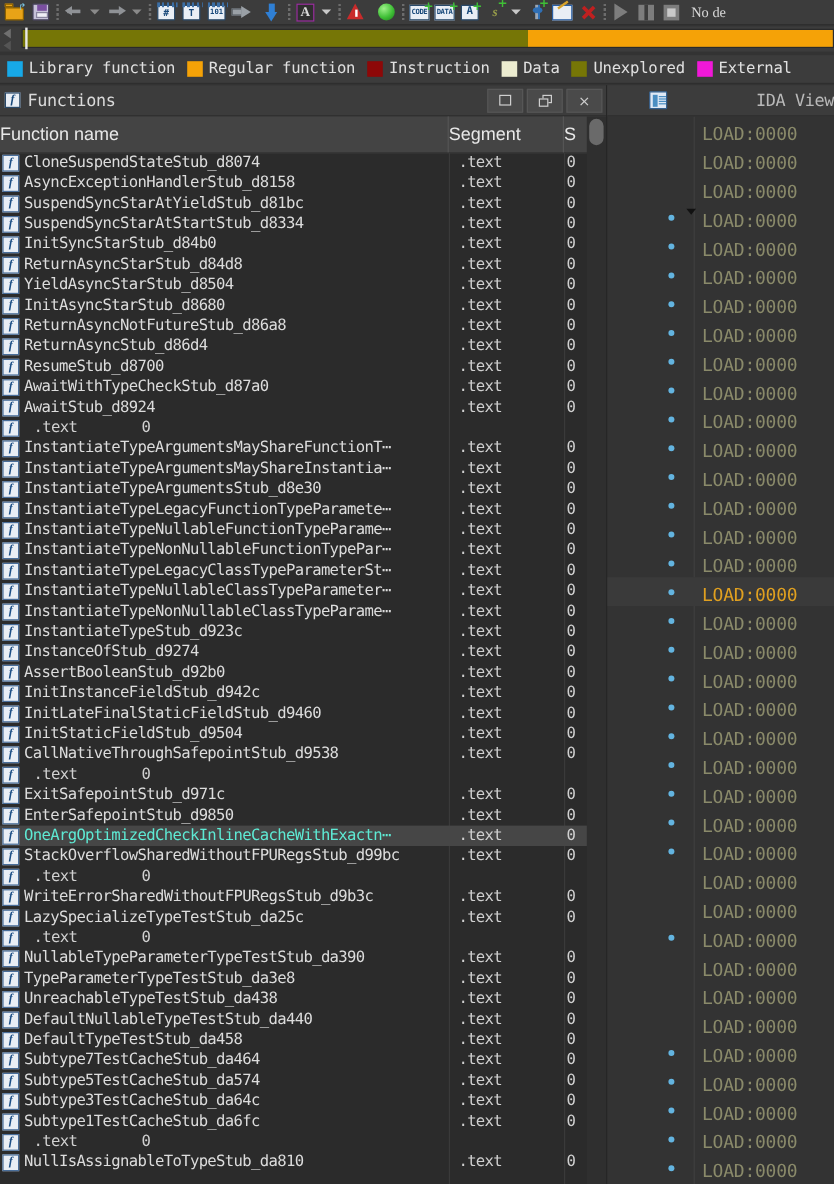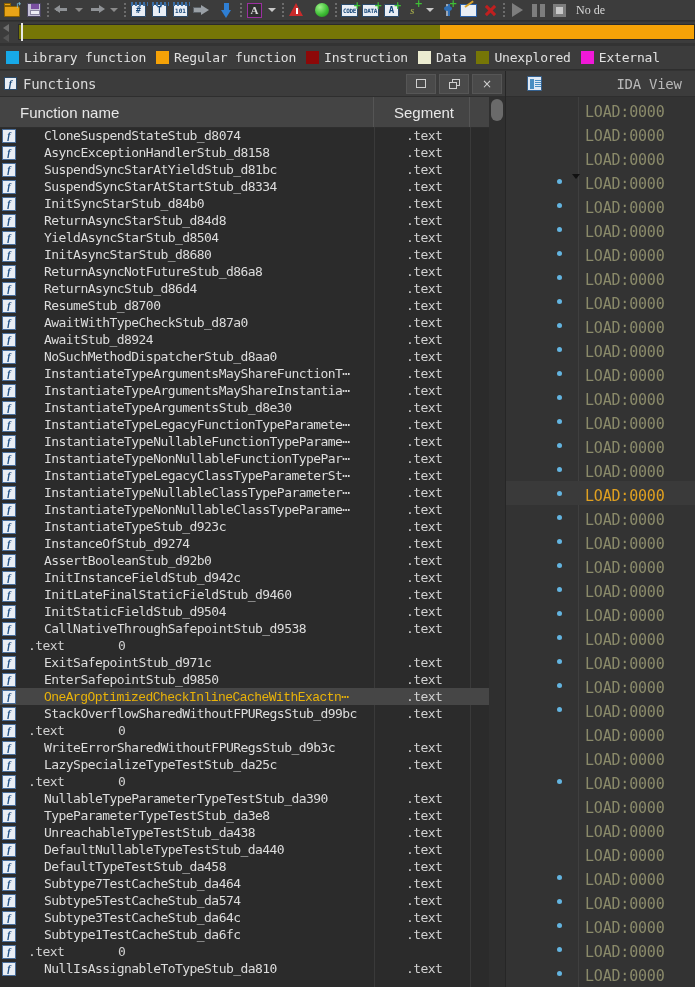--- a/index.html
+++ b/index.html
@@ -184,34 +184,34 @@
     width:30px;height:20px;margin-right:3px;flex:0 0 auto;
     background:#4a4a4a;border:1px solid #565656;box-sizing:border-box;
     display:flex;align-items:center;justify-content:center;
     color:#cfcfcf;font-size:12px;font-family:"DejaVu Sans",sans-serif;
   }
   .win-btn .sq{width:10px;height:9px;border:1.5px solid #cfcfcf;box-sizing:border-box;}
   .win-btn .rest{width:11px;height:10px;position:relative;}
   .win-btn .rest::before{content:"";position:absolute;right:0;top:0;width:8px;height:7px;border:1.5px solid #cfcfcf;box-sizing:border-box;}
   .win-btn .rest::after{content:"";position:absolute;left:0;bottom:0;width:8px;height:7px;border:1.5px solid #cfcfcf;box-sizing:border-box;background:#4a4a4a;}
 
-  .ida-title { justify-content:center; padding-left:8px; }
+  .ida-title { justify-content:flex-end; padding-left:8px; }
   .ida-title .panel-title-text{ margin-left:68px; color:#b9b9b9;}
 
   
   .col-head {
     height: 30px; background:#444444;
     display:flex; align-items:center;
     border-bottom:1px solid #2e2e2e;
     position:relative;
   }
   .col-h {
     color:#e8e8e8; font-size:15px;
     font-family:"Liberation Sans", sans-serif;
-    padding-left:20px; box-sizing:border-box;
+    padding-left:0; box-sizing:border-box;
     height:100%; display:flex; align-items:center;
     border-right:1px solid #555555;
   }
   .col-h.name { width:374px; }
   .col-h.seg  { width:96px; }
   .col-h.s    { width:35px; border-right:none; }
 
   
   .fn-rows { position:absolute; left:0; top:56px; right:0; bottom:0; overflow:hidden; }
   .fn-row {
@@ -223,23 +223,23 @@
     width:14px;height:14px;flex:0 0 auto;margin-left:2px;margin-right:4px;
     background:#e9eef5;border:1px solid #4a6e9a;box-sizing:border-box;
     color:#1d4f86;font-size:10px;font-style:italic;font-weight:bold;
     line-height:11px;text-align:center;font-family:"Liberation Serif",serif;
   }
   .row-name {
     width:354px; flex:0 0 auto;
     color:#dcdcdc; font-size:13px;
     font-family:"DejaVu Sans Mono", monospace;
     letter-spacing:-0.55px;
-    white-space:nowrap; overflow:hidden;margin-left:24px;
-  }
-  .row-name.sel { color:#eab308;font-family:Liberation Mono, monospace; }
+    white-space:nowrap; overflow:hidden;
+  }
+  .row-name.sel { color:#5eead4; }
   .row-seg {
     width:96px; flex:0 0 auto;
     color:#d0d0d0; font-size:13px;
     font-family:"DejaVu Sans Mono", monospace;
     letter-spacing:-0.55px;
     padding-left:8px; box-sizing:border-box;
   }
   .row-s {
     width:35px; flex:0 0 auto;
     color:#d0d0d0; font-size:13px;
@@ -520,21 +520,20 @@
             <span class="row-s">0</span>
           </div>
           <div class="fn-row">
             <span class="row-icon">f</span>
             <span class="row-name">AwaitStub_d8924</span>
             <span class="row-seg">.text</span>
             <span class="row-s">0</span>
           </div>
           <div class="fn-row">
             <span class="row-icon">f</span>
-            <span class="row-name">NoSuchMethodDispatcherStub_d8aa0</span>
             <span class="row-seg">.text</span>
             <span class="row-s">0</span>
           </div>
           <div class="fn-row">
             <span class="row-icon">f</span>
             <span class="row-name">InstantiateTypeArgumentsMayShareFunctionT⋯</span>
             <span class="row-seg">.text</span>
             <span class="row-s">0</span>
           </div>
           <div class="fn-row">

